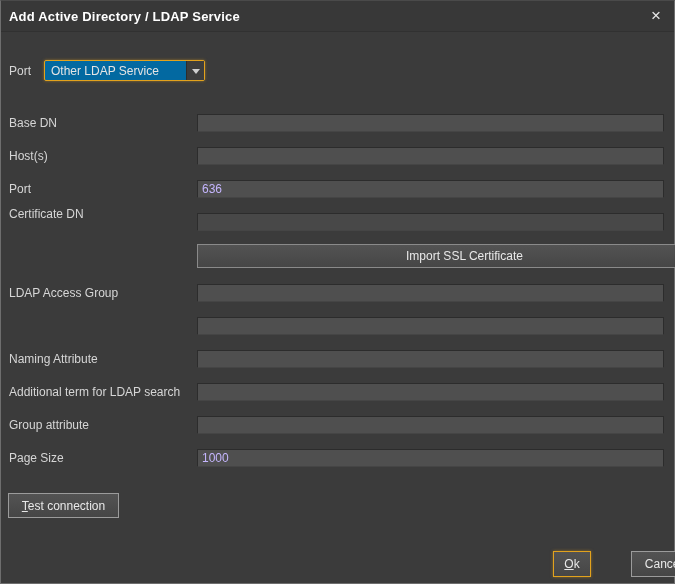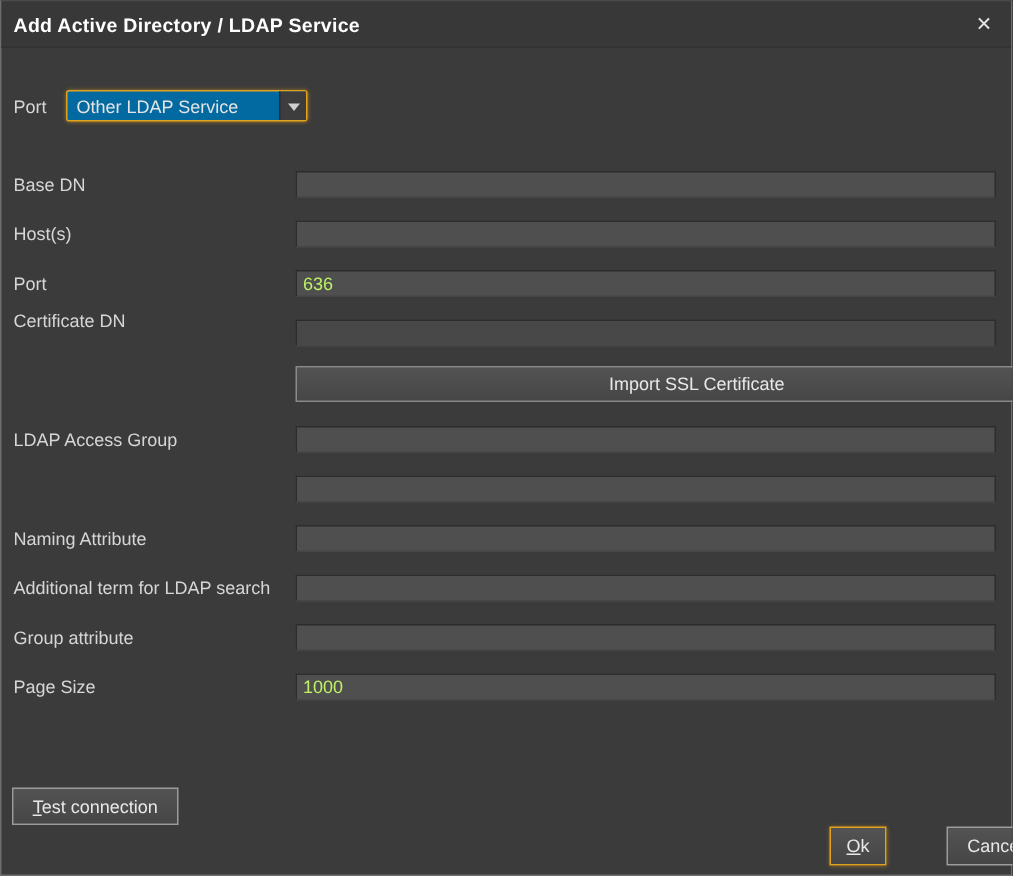--- a/index.html
+++ b/index.html
@@ -38,21 +38,21 @@
     position: absolute; left: 8px;
     color: #d6d6d6; font-size: 12px; line-height: 18px;
     white-space: nowrap;
   }
   .input {
     position: absolute; left: 196px;
     width: 467px; height: 18px;
     background: #4f4f4f;
     border: 1px solid #2c2c2c;
     border-bottom-color: #454545;
-    color: #bef264;
+    color: #c4b5fd;
     font-size: 12px;
     font-family: "Liberation Sans", sans-serif;
     padding: 0 4px;
     outline: none;
   }
   .input--muted {
     background: #484848;
     color: #c2c2c2;
   }
   
@@ -91,21 +91,21 @@
     font-family: "Liberation Sans", sans-serif;
     text-align: center;
     padding: 0;
     cursor: default;
   }
   .btn-import {
     left: 196px; top: 243px; width: 535px; height: 24px;
     border-color: #8a8a8a;
   }
   .btn-test {
-    left: 7px; top: 492px; width: 111px; height: 25px; margin-top: 32px;
+    left: 7px; top: 492px; width: 111px; height: 25px;
   }
   .btn-ok {
     left: 552px; top: 550px; width: 38px; height: 26px;
     border: 1px solid #e2a21d;
     box-shadow: 0 0 3px rgba(226,162,29,0.5);
   }
   .btn-cancel {
     left: 630px; top: 550px; width: 65px; height: 26px;
   }
   .accel { text-decoration: underline; }

